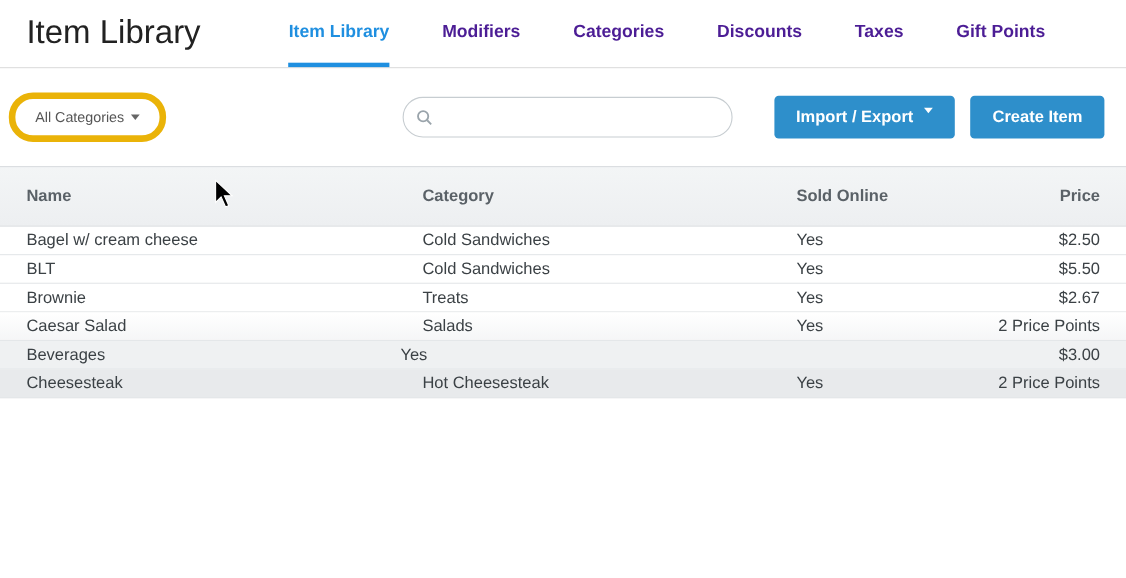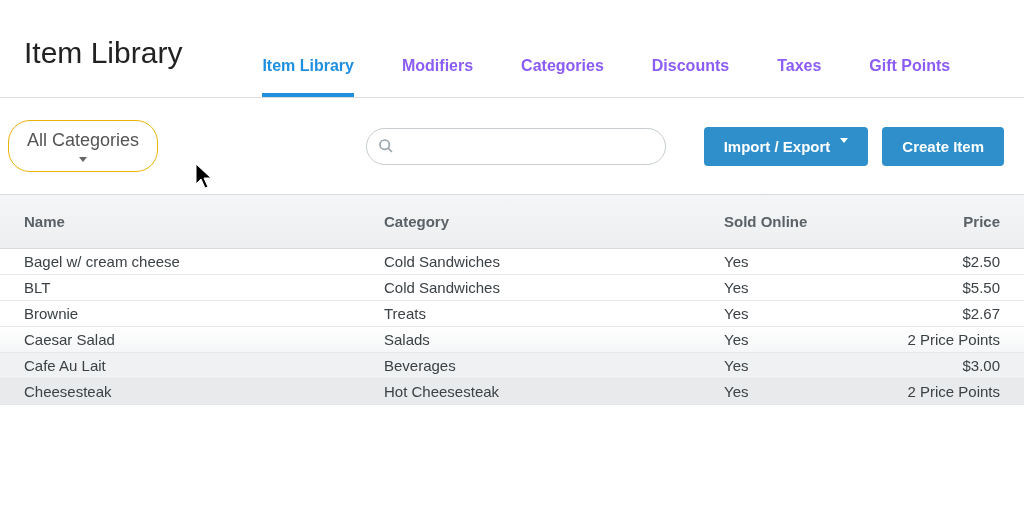--- a/index.html
+++ b/index.html
@@ -7,72 +7,71 @@
       font-family: -apple-system, BlinkMacSystemFont, "Segoe UI", Helvetica, Arial, sans-serif;
       background: #fff;
       color: #333;
       width: 1024px;
       height: 525px;
       overflow: hidden;
       position: relative;
     }
     .header {
       display: flex;
+      align-items: flex-end;
       padding: 0 24px;
       border-bottom: 1px solid #ddd;
       height: 62px;
-      margin-top: 36px;
     }
     .page-title {
       font-size: 30px;
       font-weight: 400;
       color: #222;
       flex: 0 0 auto;
       padding-bottom: 14px;
       margin-right: 80px;
     }
     .tabs {
       display: flex;
       gap: 48px;
       align-items: flex-end;
       height: 100%;
     }
     .tab {
       font-size: 16px;
       font-weight: 600;
-      color: #8b5cf6;
+      color: #4c1d95;
       cursor: pointer;
       padding-bottom: 18px;
       border-bottom: 4px solid transparent;
       height: 100%;
       display: flex;
       align-items: flex-end;
     }
     .tab.active {
       color: #1f8fe0;
       border-bottom-color: #1f8fe0;
     }
     .toolbar {
       display: flex;
       align-items: center;
       padding: 22px 20px 22px 8px;
       gap: 14px;
     }
     .filter-pill {
-      border: 1px solid #eab308;
+      border: 6px solid #eab308;
       border-radius: 22px;
       padding: 9px 18px;
-      font-size: 18px;
+      font-size: 13px;
       color: #555;
       display: inline-flex;
       align-items: center;
       gap: 6px;
       cursor: pointer;
       background: #fff;
-      flex-direction: column;
     }
     .chevron-down {
       display: inline-block;
       width: 0; height: 0;
       border-left: 4px solid transparent;
       border-right: 4px solid transparent;
       border-top: 5px solid #666;
     }
     .spacer-left { flex: 1; max-width: 225px; }
     .search-wrap {
@@ -227,21 +226,20 @@
   </div>
 
   <div class="fade-rows">
     <div class="row">
       <div class="col-name">Caesar Salad</div>
       <div class="col-category">Salads</div>
       <div class="col-sold">Yes</div>
       <div class="col-price">2 Price Points</div>
     </div>
     <div class="row">
-      <div class="col-name">Cafe Au Lait</div>
       <div class="col-category">Beverages</div>
       <div class="col-sold">Yes</div>
       <div class="col-price">$3.00</div>
     </div>
     <div class="row">
       <div class="col-name">Cheesesteak</div>
       <div class="col-category">Hot Cheesesteak</div>
       <div class="col-sold">Yes</div>
       <div class="col-price">2 Price Points</div>
     </div>

